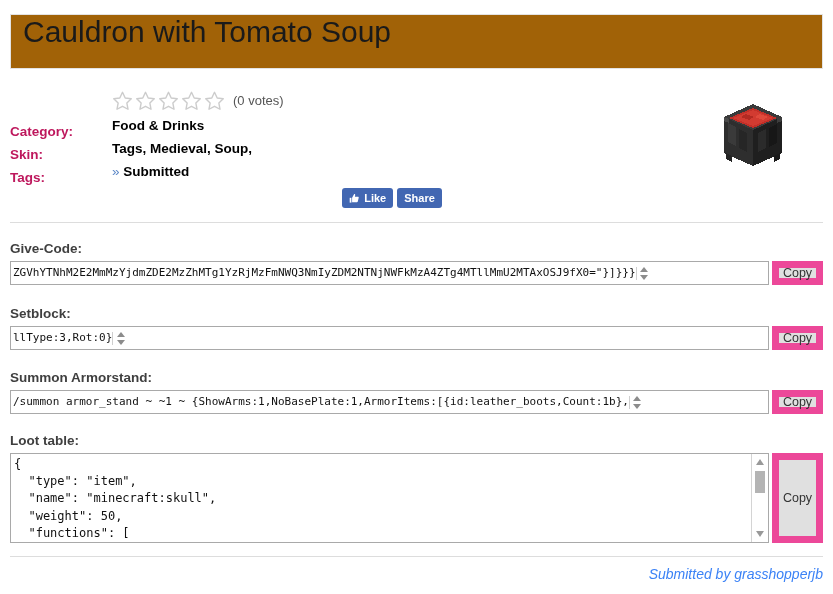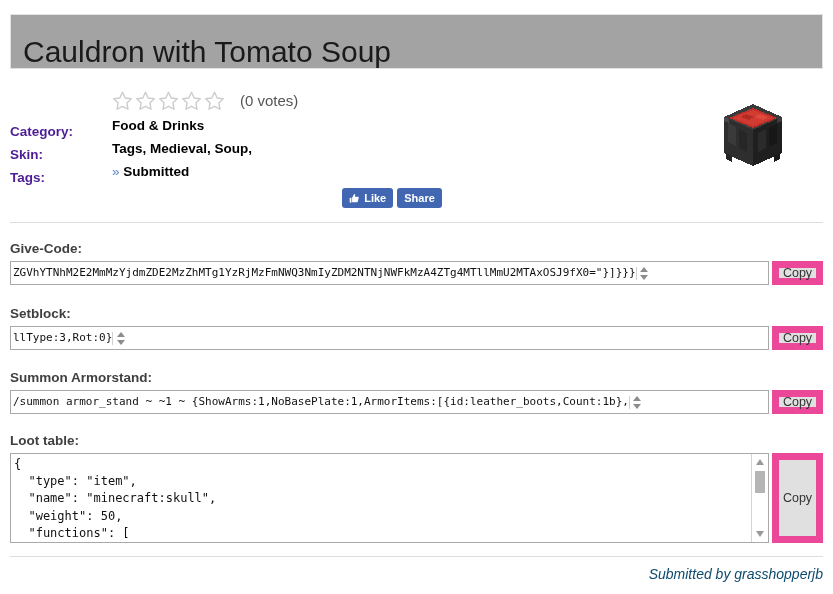--- a/index.html
+++ b/index.html
@@ -25,24 +25,24 @@
   }
 
   
   .title-panel {
     position: absolute;
     left: 10px;
     top: 14px;
     width: 813px;
     height: 55px;
     box-sizing: border-box;
-    background: #a3a3a3;
+    background: #a16207;
     border: 1px solid #e3e3e3;
     display: flex;
-    align-items: flex-end;
+    align-items: flex-start;
   }
   .title-text {
     font-size: 30px;
     font-weight: normal;
     color: #1a1a1a;
     padding-left: 12px;
     letter-spacing: 0px;
     line-height: 1.1;
   }
 
@@ -57,21 +57,21 @@
   .meta-labels {
     position: absolute;
     left: 10px;
     top: 34px;
     width: 100px;
     text-align: left;
   }
   .meta-label {
     font-size: 13.5px;
     font-weight: bold;
-    color: #4c1d95;
+    color: #be185d;
     height: 23px;
     line-height: 23px;
     white-space: nowrap;
   }
 
   .meta-values {
     position: absolute;
     left: 112px;
     top: 0px;
     width: 560px;
@@ -81,23 +81,23 @@
     display: flex;
     align-items: center;
     gap: 2px;
   }
   .star {
     width: 21px;
     height: 21px;
     display: inline-block;
   }
   .votes {
-    font-size: 15px;
+    font-size: 13px;
     color: #555555;
-    margin-left: 13px;
+    margin-left: 6px;
   }
   .value-row {
     height: 23px;
     line-height: 23px;
     white-space: nowrap;
   }
   .link {
     color: #000000;
     font-size: 13.5px;
     text-decoration: none;
@@ -288,21 +288,21 @@
 
   
   .footer {
     position: absolute;
     left: 10px;
     top: 566px;
     width: 813px;
     text-align: right;
     font-style: italic;
     font-size: 14px;
-    color: #0c4a6e;
+    color: #3b82f6;
   }
 </style>
 </head>
 <body>
 
 <div class="page">
 
   <div class="title-panel">
     <div class="title-text">Cauldron with Tomato Soup</div>
   </div>

